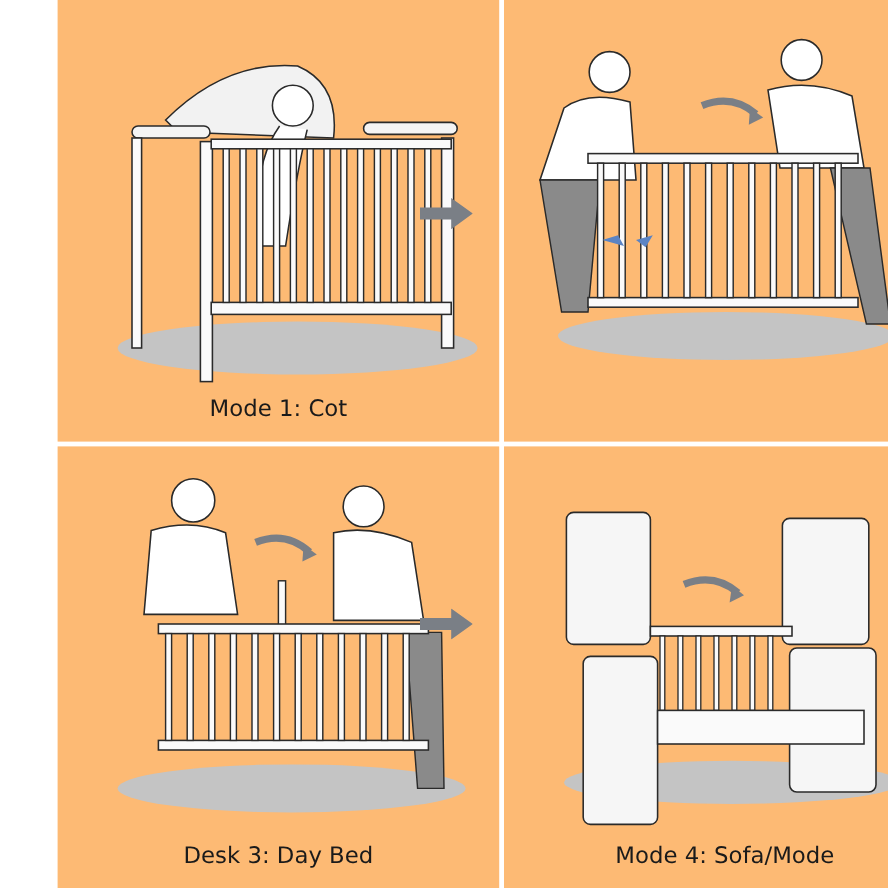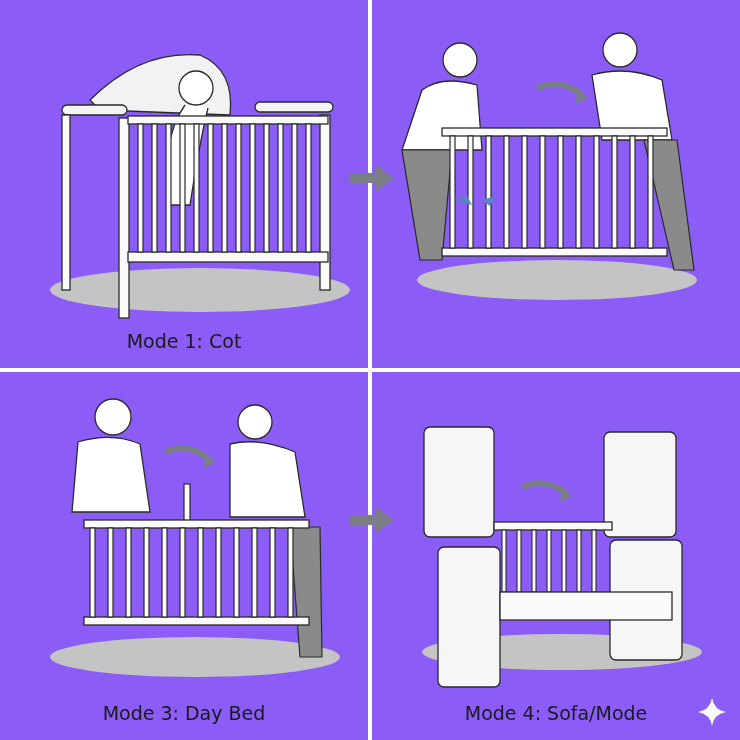--- a/index.html
+++ b/index.html
@@ -1,17 +1,17 @@
 <!DOCTYPE html>
 <html><head>
 <meta charset="utf-8">
 <style>
   html, body { margin:0; padding:0; }
   body { width:740px; height:740px; background:#ffffff; position:relative; overflow:hidden; font-family:"Liberation Sans", sans-serif; }
-  .panel { position:absolute; width:368px; height:368px; background:#8b5cf6; overflow:hidden; }
+  .panel { position:absolute; width:368px; height:368px; background:#fdba74; overflow:hidden;margin-left:48px; }
   .p1 { left:0; top:0; } .p2 { left:372px; top:0; } .p3 { left:0; top:372px; } .p4 { left:372px; top:372px; }
   .caption { position:absolute; left:0; right:0; bottom:16px; text-align:center; font-size:19px; color:#1a1a1a; font-family:"DejaVu Sans", sans-serif; }
   .art { position:absolute; left:0; top:0; }
   .step-arrow { position:absolute; width:44px; height:26px; z-index:5; }
   .sparkle { position:absolute; right:14px; bottom:14px; width:28px; height:28px; z-index:5; }
 </style>
 </head>
 <body>
 
 <div class="panel p1">
@@ -98,21 +98,21 @@
       <rect x="162" y="156" width="5" height="89"></rect>
         <rect x="180" y="156" width="5" height="89"></rect>
       <rect x="198" y="156" width="5" height="89"></rect>
         <rect x="216" y="156" width="5" height="89"></rect>
       <rect x="234" y="156" width="5" height="89"></rect>
         <rect x="252" y="156" width="5" height="89"></rect>
       <rect x="270" y="156" width="5" height="89"></rect>
         <rect x="288" y="156" width="5" height="89"></rect>
     </g>
   </svg>
-  <div class="caption">Mode 3: Day Bed</div>
+  <div class="caption">Desk 3: Day Bed</div>
 </div>
 
 <div class="panel p4">
   <svg class="art" width="368" height="368">
     <ellipse cx="190" cy="280" rx="140" ry="18" fill="#c4c4c4"></ellipse>
     <rect x="52" y="55" width="70" height="110" rx="6" fill="#f6f6f6" stroke="#2a2a2a" stroke-width="1.3"></rect>
     <rect x="232" y="60" width="72" height="105" rx="6" fill="#f6f6f6" stroke="#2a2a2a" stroke-width="1.3"></rect>
     <path d="M150 115 Q175 105 195 122" stroke="#7a7f86" stroke-width="6" fill="none"></path>
     <polygon points="190,116 200,124 188,130" fill="#7a7f86"></polygon>
     <rect x="122" y="150" width="118" height="8" fill="#fafafa" stroke="#2a2a2a" stroke-width="1.3"></rect>

